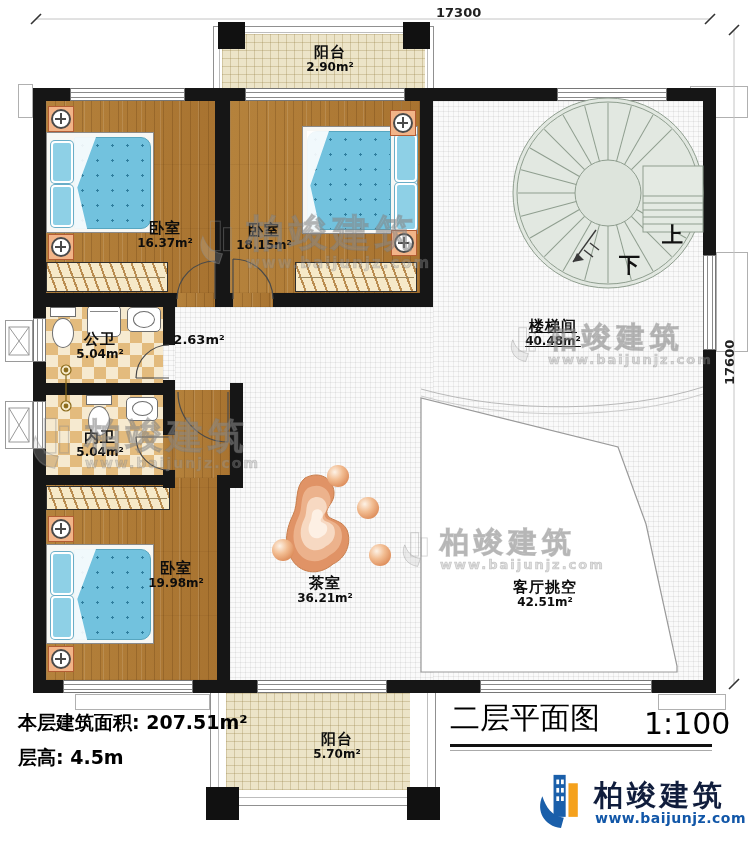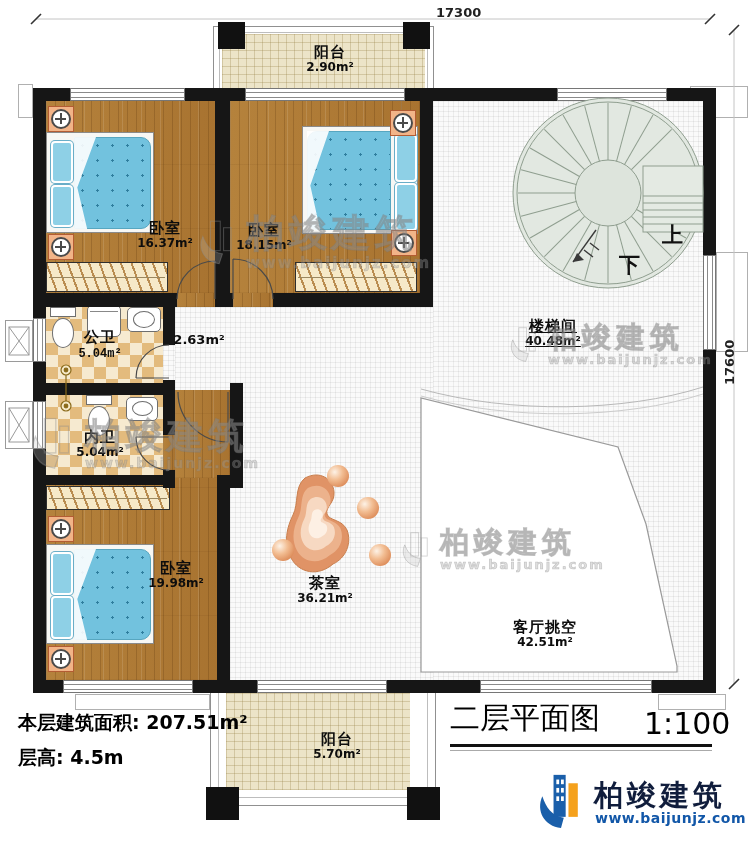--- a/index.html
+++ b/index.html
@@ -305,40 +305,40 @@
   <span class="ar">16.37m²</span>
 </div>
 <div class="room-label" style="left:264px;top:222px;">
   <span class="nm">卧室</span>
   <span class="ar">18.15m²</span>
 </div>
 <div class="room-label" style="left:553px;top:318px;text-decoration:underline;">
   <span class="nm">楼梯间</span>
   <span class="ar">40.48m²</span>
 </div>
-<div class="room-label" style="left:100px;top:331px;font-family:Liberation Mono, monospace;">
+<div class="room-label" style="left:100px;top:331px;">
   <span class="nm">公卫</span>
   <span class="ar">5.04m²</span>
 </div>
 <div class="room-label" style="left:199px;top:333px;">
   <span class="ar" style="font-size:13px;">2.63m²</span>
 </div>
 <div class="room-label" style="left:100px;top:429px;">
   <span class="nm">内卫</span>
   <span class="ar">5.04m²</span>
 </div>
 <div class="room-label" style="left:176px;top:560px;">
   <span class="nm">卧室</span>
   <span class="ar">19.98m²</span>
 </div>
 <div class="room-label" style="left:325px;top:575px;">
   <span class="nm">茶室</span>
   <span class="ar">36.21m²</span>
 </div>
-<div class="room-label" style="left:545px;top:579px;margin-top:40px;">
+<div class="room-label" style="left:545px;top:579px;">
   <span class="nm">客厅挑空</span>
   <span class="ar">42.51m²</span>
 </div>
 <div class="room-label" style="left:337px;top:731px;">
   <span class="nm">阳台</span>
   <span class="ar">5.70m²</span>
 </div>
 
 <div class="updown" style="left:662px;top:221px;">上</div>
 <div class="updown" style="left:619px;top:251px;">下</div>

